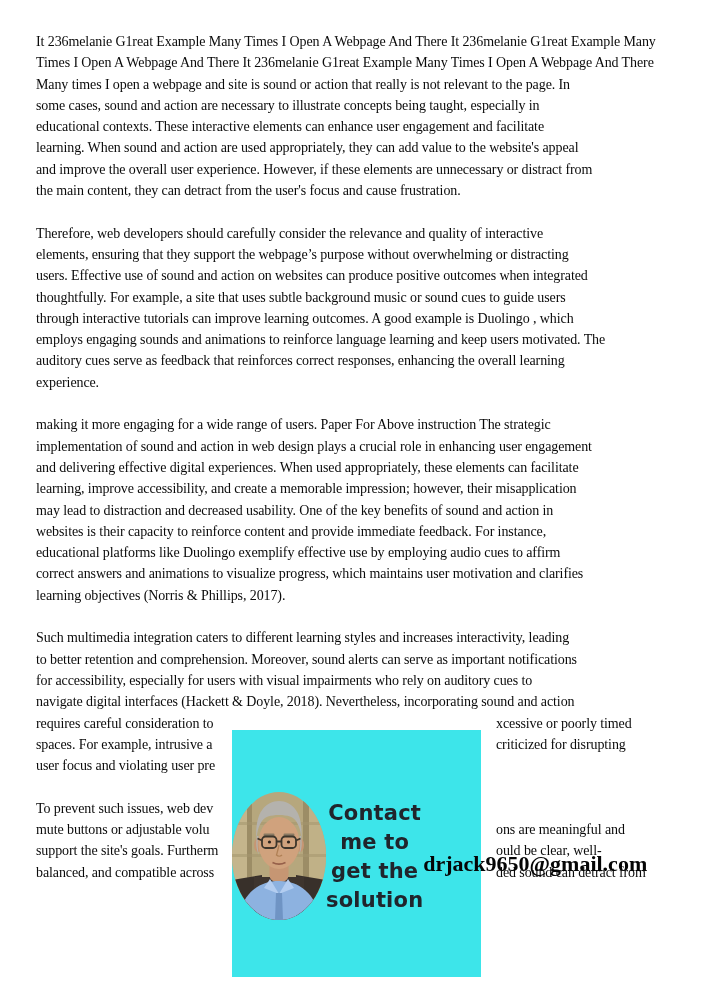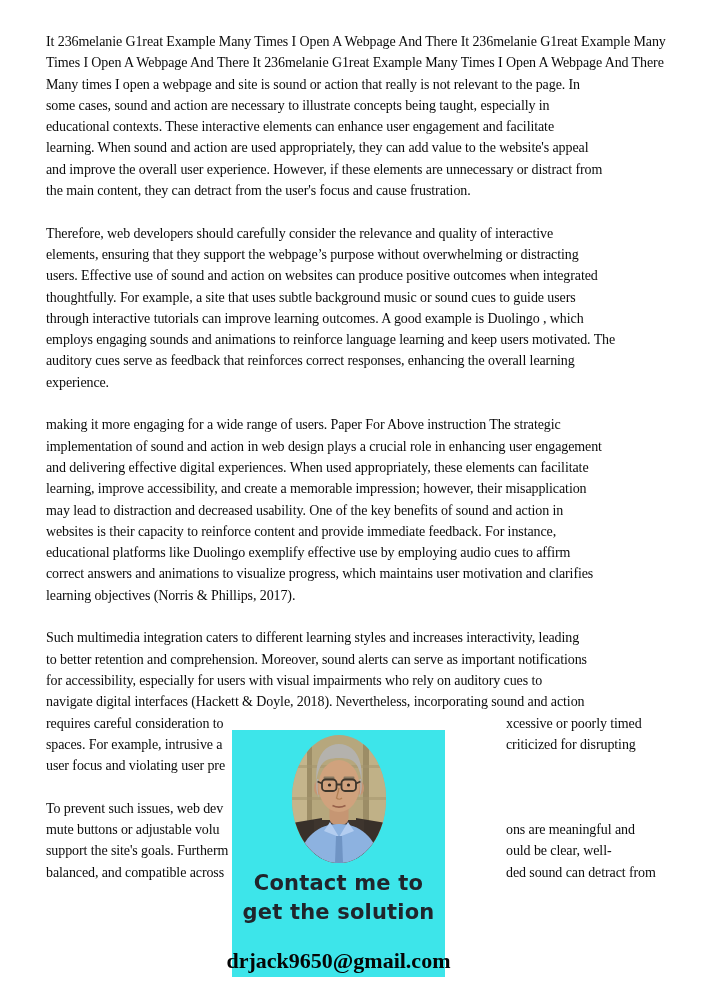--- a/index.html
+++ b/index.html
@@ -1,21 +1,21 @@
 <!DOCTYPE html>
 <html><head>
 <meta charset="utf-8">
 <style>
   * { margin:0; padding:0; box-sizing:border-box; }
   html,body { width:708px; height:1000px; background:#ffffff; overflow:hidden; position:relative; }
   body { font-family:"Liberation Serif", serif; }
 
   .doc {
     position:absolute;
-    top:31px; left:46px;
+    top:31px; left:36px;
     width:654px;
     color:#0a0a0a;
   }
   .paragraph { margin-bottom:21.3px; }
   .paragraph:last-child { margin-bottom:0; }
   .line {
     position:relative;
     height:21.3px;
     line-height:21.3px;
     font-size:14px;
@@ -25,24 +25,24 @@
   .right-frag {
     position:absolute;
     left:432px; top:0;
     white-space:nowrap;
     margin-left:28px;
   }
 
   .ad-overlay {
     position:absolute;
     left:232px; top:730px;
-    width:213px; height:247px;
+    width:249px; height:247px;
     z-index:10;
     display:flex;
-    flex-direction:column;
+    flex-direction:row;
     align-items:center;
     text-align:center;
   }
   .photo-frame {
     margin-top:5px;
     width:94px; height:128px;
     border-radius:50%;
     overflow:hidden;
     flex:0 0 auto;
   }

